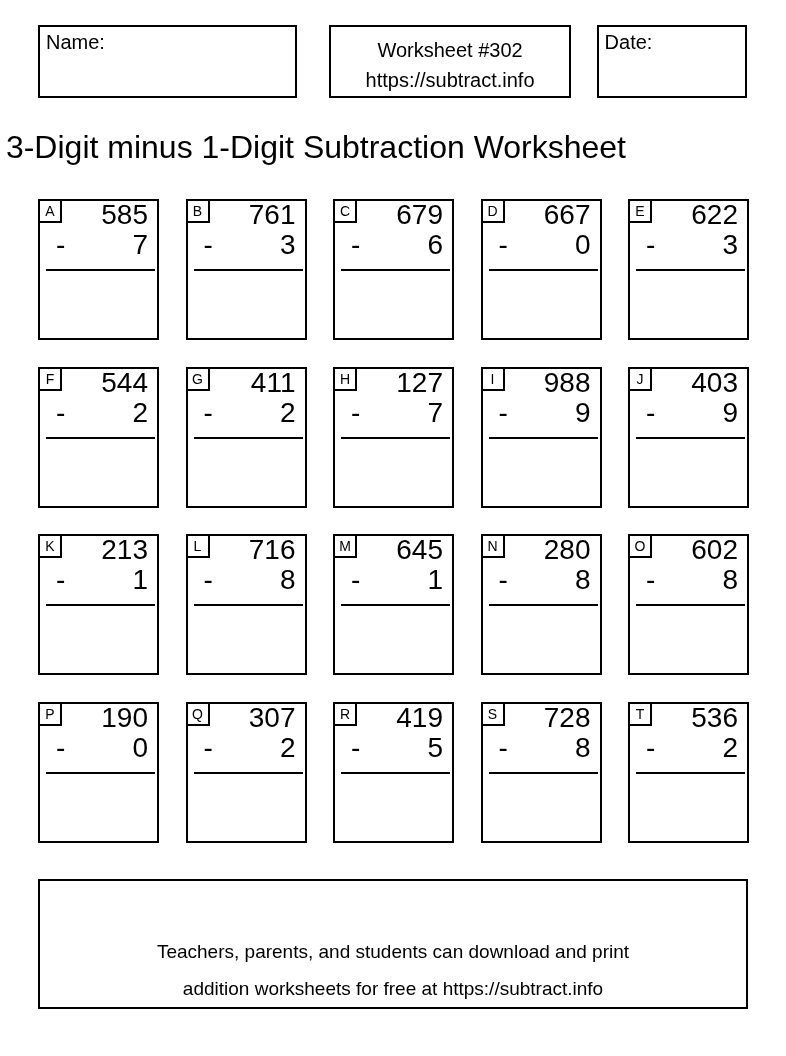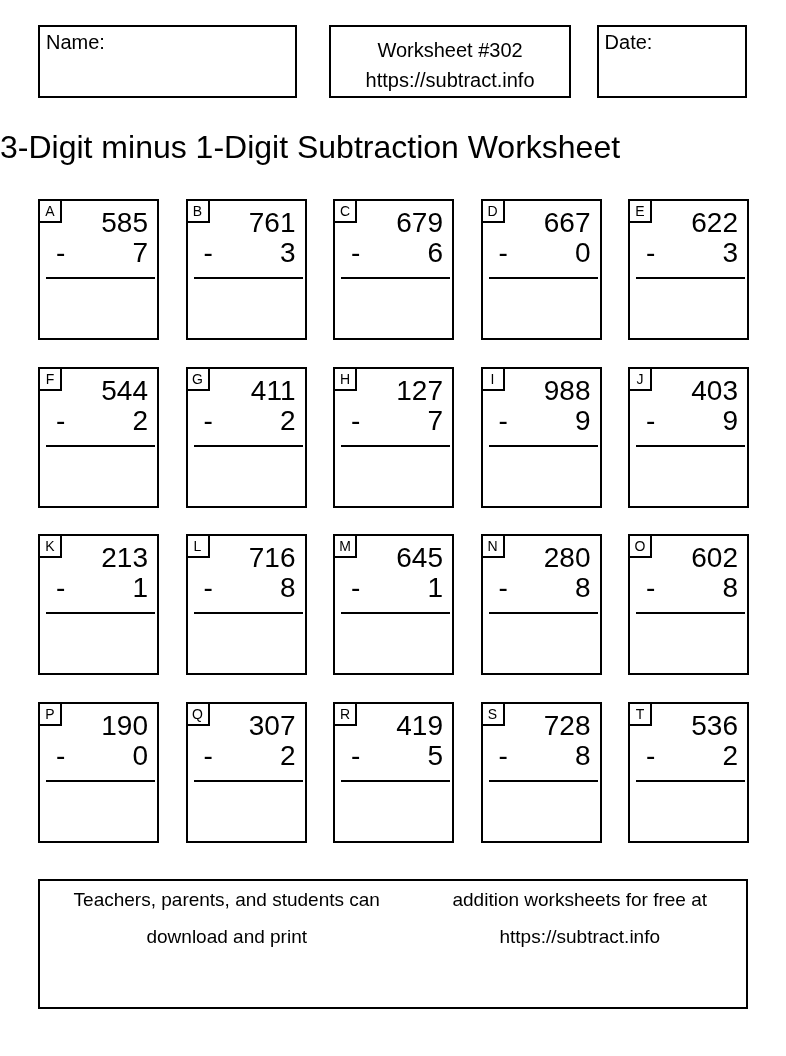--- a/index.html
+++ b/index.html
@@ -11,44 +11,44 @@
     font-family:"Liberation Sans", sans-serif; overflow:hidden;border-radius:20px;
   }
   .header { position:absolute; top:25px; left:38px; width:709px; height:73px; display:flex; gap:12px; }
   .hbox { border:2px solid var(--ink); height:73px; }
   .name-box  { width:273px; padding:4px 0 0 6px; font-size:20px; }
   .ws-box    { width:254px; text-align:center; padding-top:8px; font-size:20px; line-height:30px;margin-left:20px; }
   .date-box  { width:158px; padding:4px 0 0 6px; font-size:20px;margin-left:14px; }
   .ws-line { display:block; }
   .title {
     position:absolute; top:131px; left:0; width:626px;
-    text-align:left; font-size:32px; font-weight:400; line-height:1;
+    text-align:right; font-size:32px; font-weight:400; line-height:1;
   }
   .grid {
     position:absolute; top:199px; left:38px; width:711px;
     display:grid; grid-template-columns:repeat(5, 121px);
     justify-content:space-between; row-gap:26.5px;
   }
   .problem-box { position:relative; width:121px; height:141px; border:2px solid var(--ink); }
   .label-box {
     position:absolute; top:0; left:0; width:22px; height:22px;
     border-right:2px solid var(--ink); border-bottom:2px solid var(--ink);
     display:flex; align-items:center; justify-content:center; font-size:14px;
   }
-  .minuend { margin-top:8px; padding-right:9px; text-align:right; font-size:28px; line-height:28px; }
+  .minuend { margin-top:0; padding-right:9px; text-align:right; font-size:28px; line-height:28px; }
   .sub-row {
     display:flex; justify-content:space-between; align-items:baseline;
     margin-top:2px; padding:0 9px 0 16px; font-size:28px; line-height:28px;
   }
   .answer-line { border-top:2px solid var(--ink); margin:10px 2px 0 6px; }
   .answer-space { height:44px; }
   .footer {
     position:absolute; top:879px; left:38px; width:710px; height:130px;
-    border:2px solid var(--ink); display:flex; flex-direction:row;
-    justify-content:center; text-align:center; font-size:19px; line-height:37px;
+    border:2px solid var(--ink); display:flex; flex-direction:column;
+    justify-content:flex-end; text-align:center; font-size:19px; line-height:37px;
   }
   .f-line { display:block; }
 </style>
 </head>
 <body>
 
 <div class="page">
 
   <div class="header">
     <div class="hbox name-box">

